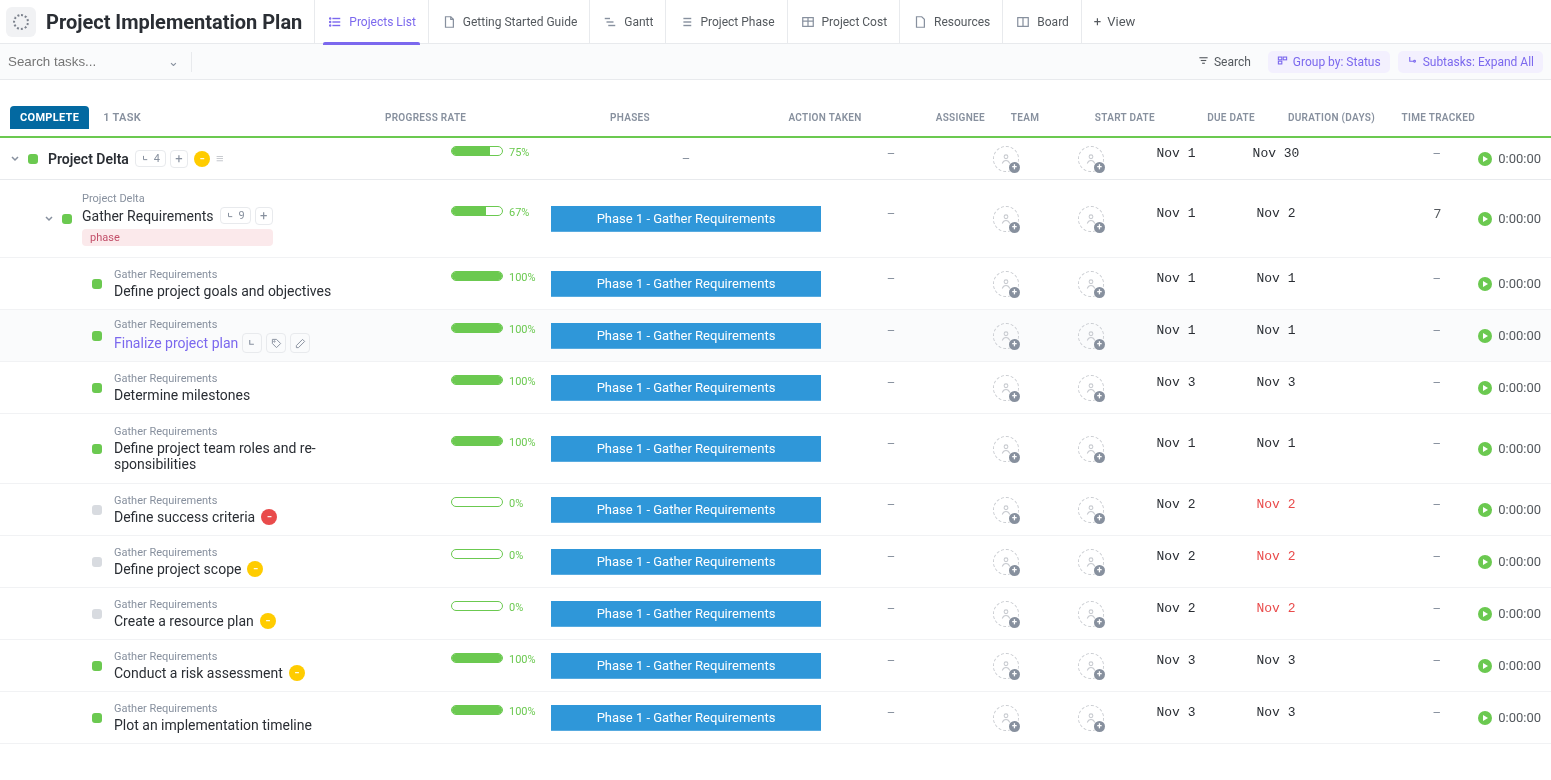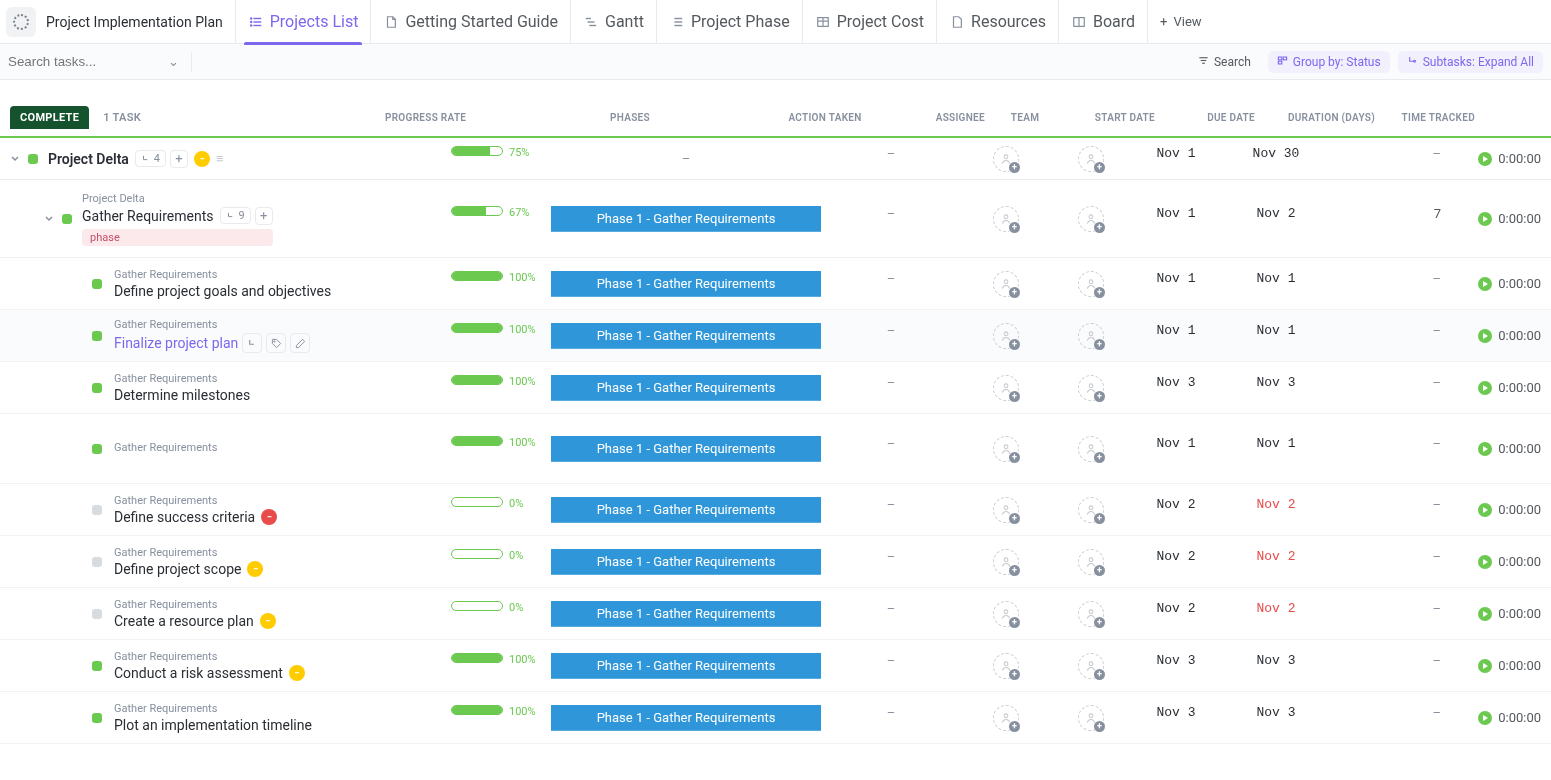--- a/index.html
+++ b/index.html
@@ -2,42 +2,42 @@
 <html><head>
 <meta charset="utf-8">
 <style>
 * { box-sizing: border-box; margin: 0; padding: 0; }
 body { font-family: -apple-system, BlinkMacSystemFont, "Segoe UI", Roboto, sans-serif; font-size: 13px; color: #2a2e34; background: #fff; width: 1551px; }
 
 
 .topbar { display: flex; align-items: center; height: 44px; border-bottom: 1px solid #e8eaed; padding: 0 6px; }
 .topbar .appicon { width: 30px; height: 30px; border-radius: 6px; background: #f1f2f4; display: flex; align-items: center; justify-content: center; margin-right: 10px; }
 .topbar .dotted-circle { width: 16px; height: 16px; border: 2px dotted #7c828d; border-radius: 50%; }
-.topbar .title { font-size: 14px; font-weight: 400; color: #2a2e34; margin-right: 12px; }
-.topbar .tab { display: flex; align-items: center; gap: 6px; padding: 0 12px; height: 44px; cursor: pointer; color: #54595e; font-size: 16px; border-left: 1px solid #e8eaed; position: relative; }
+.topbar .title { font-size: 20px; font-weight: 700; color: #2a2e34; margin-right: 12px; }
+.topbar .tab { display: flex; align-items: center; gap: 6px; padding: 0 12px; height: 44px; cursor: pointer; color: #54595e; font-size: 12px; border-left: 1px solid #e8eaed; position: relative; }
 .topbar .tab.active { color: #7b68ee; }
 .topbar .tab.active::after { content: ""; position: absolute; left: 8px; right: 8px; bottom: -1px; height: 3px; background: #7b68ee; border-radius: 2px 2px 0 0; }
 .topbar .tabicon { width: 16px; height: 16px; display: inline-flex; align-items: center; justify-content: center; color: #87909e; }
 .topbar .tab.active .tabicon { color: #7b68ee; }
 .topbar .plusview { display: flex; align-items: center; gap: 6px; padding: 0 12px; color: #54595e; cursor: pointer; border-left: 1px solid #e8eaed; height: 44px; }
 
 
 .filterbar { display: flex; align-items: center; height: 36px; border-bottom: 1px solid #e8eaed; background: #fafbfc; padding: 0 8px; }
 .search-wrap { display: flex; align-items: center; gap: 0; color: #87909e; font-size: 13px; }
 .search-input { border: none; outline: none; background: transparent; width: 140px; }
 .chev { color: #87909e; margin-left: 20px; }
 .vsep { width: 1px; height: 20px; background: #e8eaed; margin: 0 12px; }
 .filterbar .spacer { flex: 1; }
 .pill { display: flex; align-items: center; gap: 5px; padding: 4px 9px; border-radius: 5px; font-size: 12px; cursor: pointer; }
 .pill.plain { color: #54595e; }
 .pill.purple { background: #f3f0fe; color: #7b68ee; margin-left: 8px; }
 
 
 .statusrow { display: flex; align-items: center; height: 38px; padding-left: 10px; margin-top: 18px; }
-.badge-complete { background: #14532d; color: #fff; font-size: 11px; font-weight: 700; padding: 5px 10px; border-radius: 4px 4px 0 0; letter-spacing: 0.3px; }
+.badge-complete { background: #0369a1; color: #fff; font-size: 11px; font-weight: 700; padding: 5px 10px; border-radius: 4px 4px 0 0; letter-spacing: 0.3px; }
 .taskcount { color: #87909e; font-size: 11px; font-weight: 600; margin-left: 14px; letter-spacing: 0.3px; }
 .colheads { display: flex; align-items: center; flex: 1; }
 .colhead { font-size: 10px; font-weight: 600; color: #87909e; letter-spacing: 0.3px; text-transform: uppercase; }
 .c-progress { width: 100px; margin-left: 0; }
 .c-phase { width: 270px; padding-left: 20px; text-align: center; }
 .c-action { width: 140px; text-align: center; }
 .c-assignee { width: 90px; text-align: right; }
 .c-team { width: 80px; text-align: center; }
 .c-start { width: 100px; text-align: right; padding-right: 10px; }
 .c-due { width: 100px; text-align: right; padding-right: 10px; }
@@ -478,20 +478,23 @@
           <span class="play"></span>
           <span>0:00:00</span>
         </div>
       </div>
     </div>
     <div class="row" style="min-height: 70px;">
       <div class="left-cell" style="padding-left: 92px;">
         <span class="sq green" style="margin-right: 12px; flex-shrink: 0;"></span>
         <div class="namecol">
           <span class="parent-crumb">Gather Requirements</span>
+          <div style="display: flex; align-items: center; flex-wrap: wrap;">
+            <span class="task-name" style="max-width: 230px;">Define project team roles and re-<br>sponsibilities</span>
+          </div>
         </div>
       </div>
       <div class="row-body">
         <div class="progress-cell">
           <div class="pbar">
             <div class="pfill" style="width:100%;"></div>
           </div>
           <span class="ppct">100%</span>
         </div>
         <div class="phase-cell">

